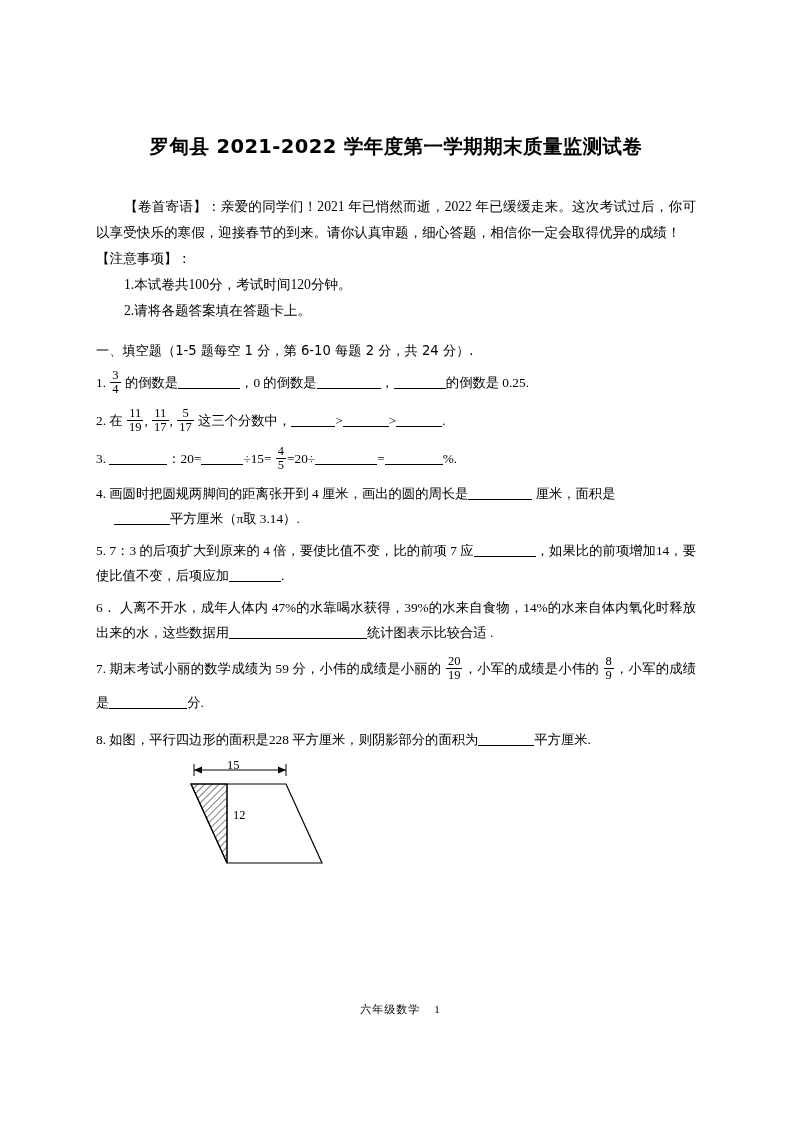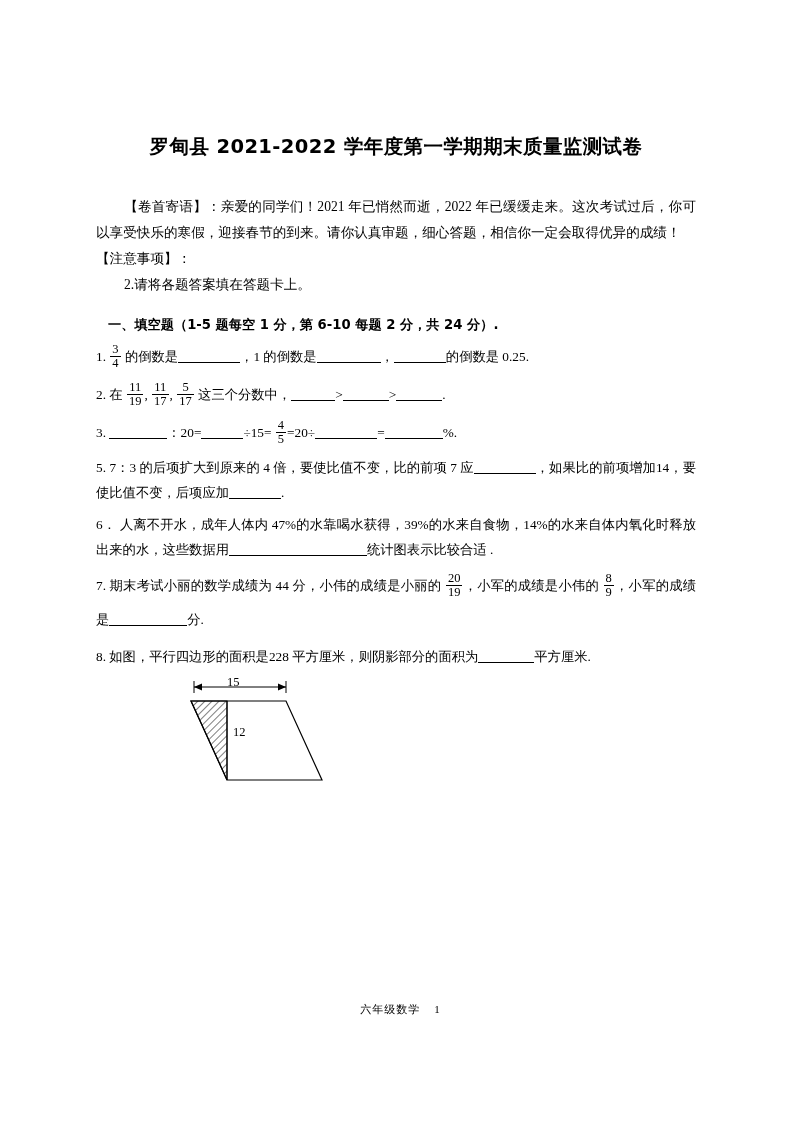--- a/index.html
+++ b/index.html
@@ -61,25 +61,24 @@
     font-size: 13.6px;
     line-height: 26px;
   }
   .notice-item {
     text-indent: 28px;
     font-size: 13.6px;
     line-height: 26px;
   }
   .section-head {
     font-family: "DejaVu Sans", sans-serif;
-    font-weight: bold;
+    font-weight: normal;
     font-size: 13.2px;
     margin-top: 18px;
     margin-bottom: 4px;
-    margin-left: 12px;
   }
   .q {
     font-size: 13.3px;
     line-height: 25px;
     margin-top: 7px;
     text-align: justify;
   }
   .q.tall { line-height: 31px; }
   .blank {
     display: inline-block;
@@ -127,31 +126,32 @@
 <div class="page">
   <div class="content">
 
     <h1 class="title">罗甸县 2021-2022 学年度第一学期期末质量监测试卷</h1>
 
     <div class="intro">
       <span class="indent"></span><span>【卷首寄语】：</span><span>亲爱的同学们！2021 年已悄然而逝，2022 年已缓缓走来。这次考试过后，你可以享受快乐的寒假，迎接春节的到来。请你认真审题，细心答题，相信你一定会取得优异的成绩！</span>
     </div>
 
     <div class="notice">【注意事项】：</div>
+    <div class="notice-item">1.本试卷共100分，考试时间120分钟。</div>
     <div class="notice-item">2.请将各题答案填在答题卡上。</div>
 
     <div class="section-head">一、填空题（1-5 题每空 1 分，第 6-10 每题 2 分，共 24 分）.</div>
 
     <div class="q tall">
       <span>1.</span>
       <span class="frac">
         <span class="num">3</span>
         <span class="den">4</span>
       </span>
-      <span>的倒数是</span><span class="blank" style="width:62px"></span><span>，1 的倒数是</span><span class="blank" style="width:64px"></span><span>，</span><span class="blank" style="width:52px"></span><span>的倒数是 0.25.</span>
+      <span>的倒数是</span><span class="blank" style="width:62px"></span><span>，0 的倒数是</span><span class="blank" style="width:64px"></span><span>，</span><span class="blank" style="width:52px"></span><span>的倒数是 0.25.</span>
     </div>
 
     <div class="q tall">
       <span>2.</span>
       <span>在</span>
       <span class="frac">
         <span class="num">11</span>
         <span class="den">19</span>
       </span>,
       <span class="frac">
@@ -167,34 +167,40 @@
 
     <div class="q tall">
       <span>3.</span>
       <span class="blank" style="width:58px"></span><span>：20=</span><span class="blank" style="width:42px"></span><span>÷15=</span>
       <span class="frac">
         <span class="num">4</span>
         <span class="den">5</span>
       </span><span>=20÷</span><span class="blank" style="width:62px"></span><span>=</span><span class="blank" style="width:58px"></span><span>%.</span>
     </div>
 
+    <div class="q">
+      <span>4.</span>
+      <span>画圆时把圆规两脚间的距离张开到 4 厘米，画出的圆的周长是</span><span class="blank" style="width:64px"></span>
+      <span>厘米，面积是</span><br>
+      <span style="display:inline-block;width:18px"></span><span class="blank" style="width:56px"></span><span>平方厘米（π取 3.14）.</span>
+    </div>
 
     <div class="q">
       <span>5.</span>
       <span>7：3 的后项扩大到原来的 4 倍，要使比值不变，比的前项 7 应</span><span class="blank" style="width:62px"></span><span>，如果比的前项增加14，要使比值不变，后项应加</span><span class="blank" style="width:52px"></span><span>.</span>
     </div>
 
     <div class="q">
       <span>6．</span>
       <span>人离不开水，成年人体内 47%的水靠喝水获得，39%的水来自食物，14%的水来自体内氧化时释放出来的水，这些数据用</span><span class="blank" style="width:138px"></span><span>统计图表示比较合适 .</span>
     </div>
 
     <div class="q tall" style="line-height:34px">
       <span>7.</span>
-      <span>期末考试小丽的数学成绩为 44 分，小伟的成绩是小丽的</span>
+      <span>期末考试小丽的数学成绩为 59 分，小伟的成绩是小丽的</span>
       <span class="frac">
         <span class="num">20</span>
         <span class="den">19</span>
       </span><span>，小军的成绩是小伟的</span>
       <span class="frac">
         <span class="num">8</span>
         <span class="den">9</span>
       </span><span>，小军的成绩是</span><span class="blank" style="width:78px"></span><span>分.</span>
     </div>
 

